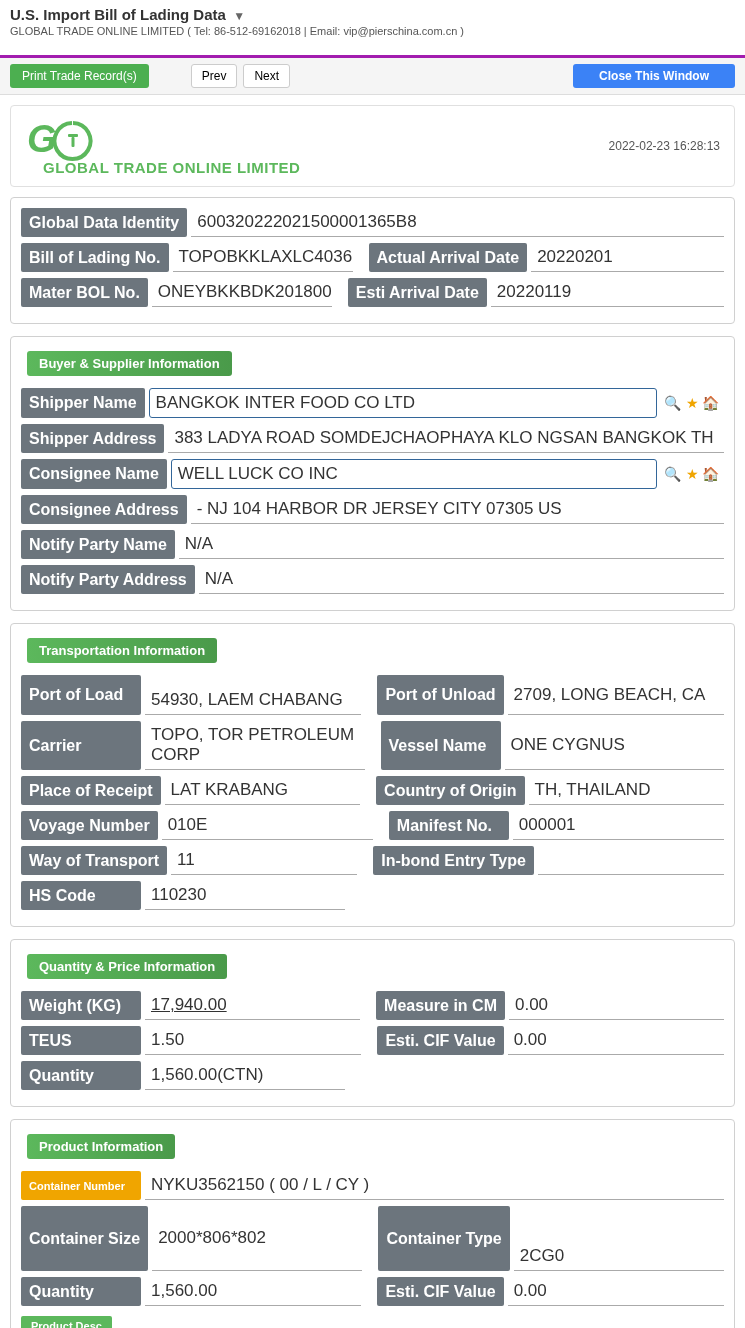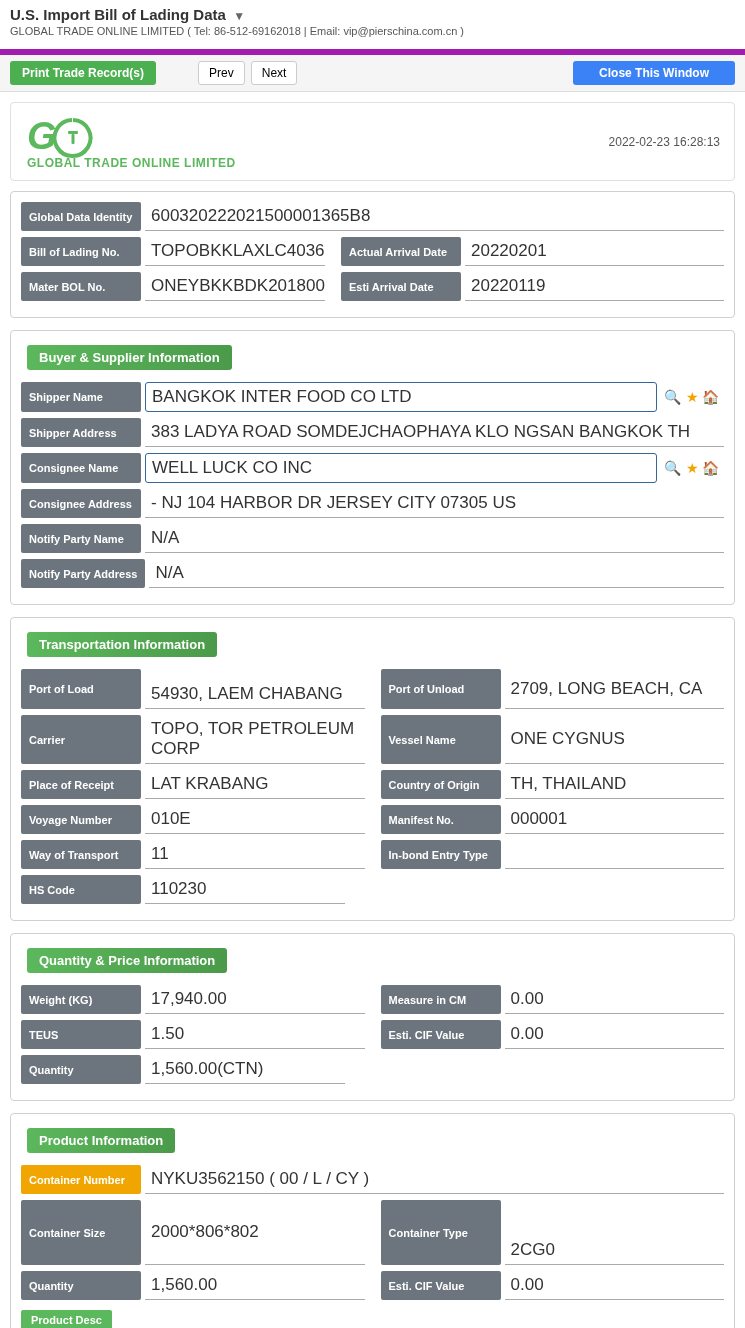--- a/index.html
+++ b/index.html
@@ -1,40 +1,40 @@
 <!DOCTYPE html>
 <html><head>
   <meta charset="utf-8">
   <style>
     * { box-sizing: border-box; margin: 0; padding: 0; }
     body { font-family: Arial, sans-serif; font-size: 12px; background: #f0f0f0; color: #333; width: 745px; }
 
-    .top-bar { background: #fff; padding: 6px 10px 12px 10px; border-bottom: 6px solid #a21caf; }
+    .top-bar { background: #fff; padding: 6px 10px 18px 10px; border-bottom: 3px solid #a21caf; }
 
     .toolbar { background: #f5f5f5; padding: 6px 10px; display: flex; align-items: center; justify-content: space-between; border-bottom: 1px solid #ddd; }
     .toolbar-left { display: flex; align-items: center; gap: 6px; }
-    .btn-print { background: #4caf50; color: #fff; border: none; padding: 5px 12px; border-radius: 3px; cursor: pointer; font-size: 12px; font-weight: bold; }
+    .btn-print { background: #4caf50; color: #fff; border: none; padding: 5px 12px; border-radius: 3px; cursor: pointer; font-size: 12px; font-weight: normal; }
     .btn-nav { background: #fff; border: 1px solid #ccc; padding: 4px 10px; border-radius: 3px; cursor: pointer; font-size: 12px; }
     .btn-close { background: #3b82f6; color: #fff; border: none; padding: 5px 26px; border-radius: 3px; cursor: pointer; font-size: 12px; font-weight: bold; }
 
     .content { padding: 10px; background: #fff; }
 
     
     .doc-header { background: #fff; border: 1px solid #e0e0e0; border-radius: 4px; padding: 10px 14px; margin-bottom: 10px; display: flex; align-items: center; justify-content: space-between; }
     .logo-area { display: flex; flex-direction: column; align-items: flex-start; }
     .logo-graphic { display: flex; align-items: center; margin-bottom: 2px; }
 
     
     .section-card { border: 1px solid #d0d0d0; border-radius: 4px; margin-bottom: 12px; overflow: hidden; }
     .section-header { background: linear-gradient(to right, #5cb85c, #4a9a4a); color: #fff; font-weight: bold; font-size: 13px; padding: 5px 12px; border-radius: 2px 2px 0 0; display: inline-block; margin: 8px 0 8px 10px; border-radius: 3px; }
 
     
     .fields-container { padding: 4px 10px 10px 10px; }
     .field-row { display: flex; align-items: stretch; margin-bottom: 6px; gap: 4px; }
-    .field-label { background: #6c757d; color: #fff; font-size: 11px; font-weight: bold; padding: 4px 8px; border-radius: 2px; min-width: 120px; display: flex; align-items: center; white-space: nowrap; }
+    .field-label { background: #6c757d; color: #fff; font-size: 16px; font-weight: bold; padding: 4px 8px; border-radius: 2px; min-width: 120px; display: flex; align-items: center; white-space: nowrap; }
     .field-value { border-bottom: 1px solid #aaa; padding: 4px 6px; font-size: 17px; flex: 1; display: flex; align-items: center; }
     .field-value.outlined { border: 1.5px solid #336699; border-radius: 3px; }
 
     
     .icon-row { display: flex; align-items: center; gap: 4px; padding: 0 4px; }
 
     
     .section-title-wrap { padding-top: 6px; padding-left: 6px; }
 
     
@@ -81,21 +81,21 @@
 
             <path d="M10,2 A18,18 0 1,1 9,2" stroke="#5cb85c" stroke-width="4" fill="none"></path>
 
             <circle cx="10" cy="20" r="10" fill="white"></circle>
 
             <rect x="5" y="13" width="10" height="3" fill="#5cb85c" rx="1"></rect>
             <rect x="8.5" y="16" width="3" height="10" fill="#5cb85c" rx="1"></rect>
           </g>
         </svg>
       </div>
-      <div style="font-size:12px;color:#5cb85c;font-weight:bold;letter-spacing:0.5px;margin-top:-4px;margin-left:2px;">GLOBAL TRADE ONLINE LIMITED</div>
+      <div style="font-size:15px;color:#5cb85c;font-weight:bold;letter-spacing:0.5px;margin-top:-4px;margin-left:18px;">GLOBAL TRADE ONLINE LIMITED</div>
     </div>
     <div style="font-size:12px;color:#555;">2022-02-23 16:28:13</div>
   </div>
 
   <div style="border:1px solid #d0d0d0;border-radius:4px;margin-bottom:12px;padding:10px;">
 
     <div class="field-row">
       <div class="field-label">Global Data Identity</div>
       <div class="field-value">600320222021500001365B8</div>
     </div>
@@ -219,21 +219,21 @@
   </div>
 
   <div class="section-card">
     <div class="section-title-wrap">
       <span class="section-header">Quantity &amp; Price Information</span>
     </div>
     <div class="fields-container">
 
       <div class="field-row">
         <div class="field-label">Weight (KG)</div>
-        <div class="field-value" style="flex:1;">17,940.00</div>
+        <div class="field-value" style="flex:1;text-decoration:underline;">17,940.00</div>
         <div style="width:8px;"></div>
         <div class="field-label">Measure in CM</div>
         <div class="field-value" style="flex:1;">0.00</div>
       </div>
 
       <div class="field-row">
         <div class="field-label">TEUS</div>
         <div class="field-value" style="flex:1;">1.50</div>
         <div style="width:8px;"></div>
         <div class="field-label">Esti. CIF Value</div>

